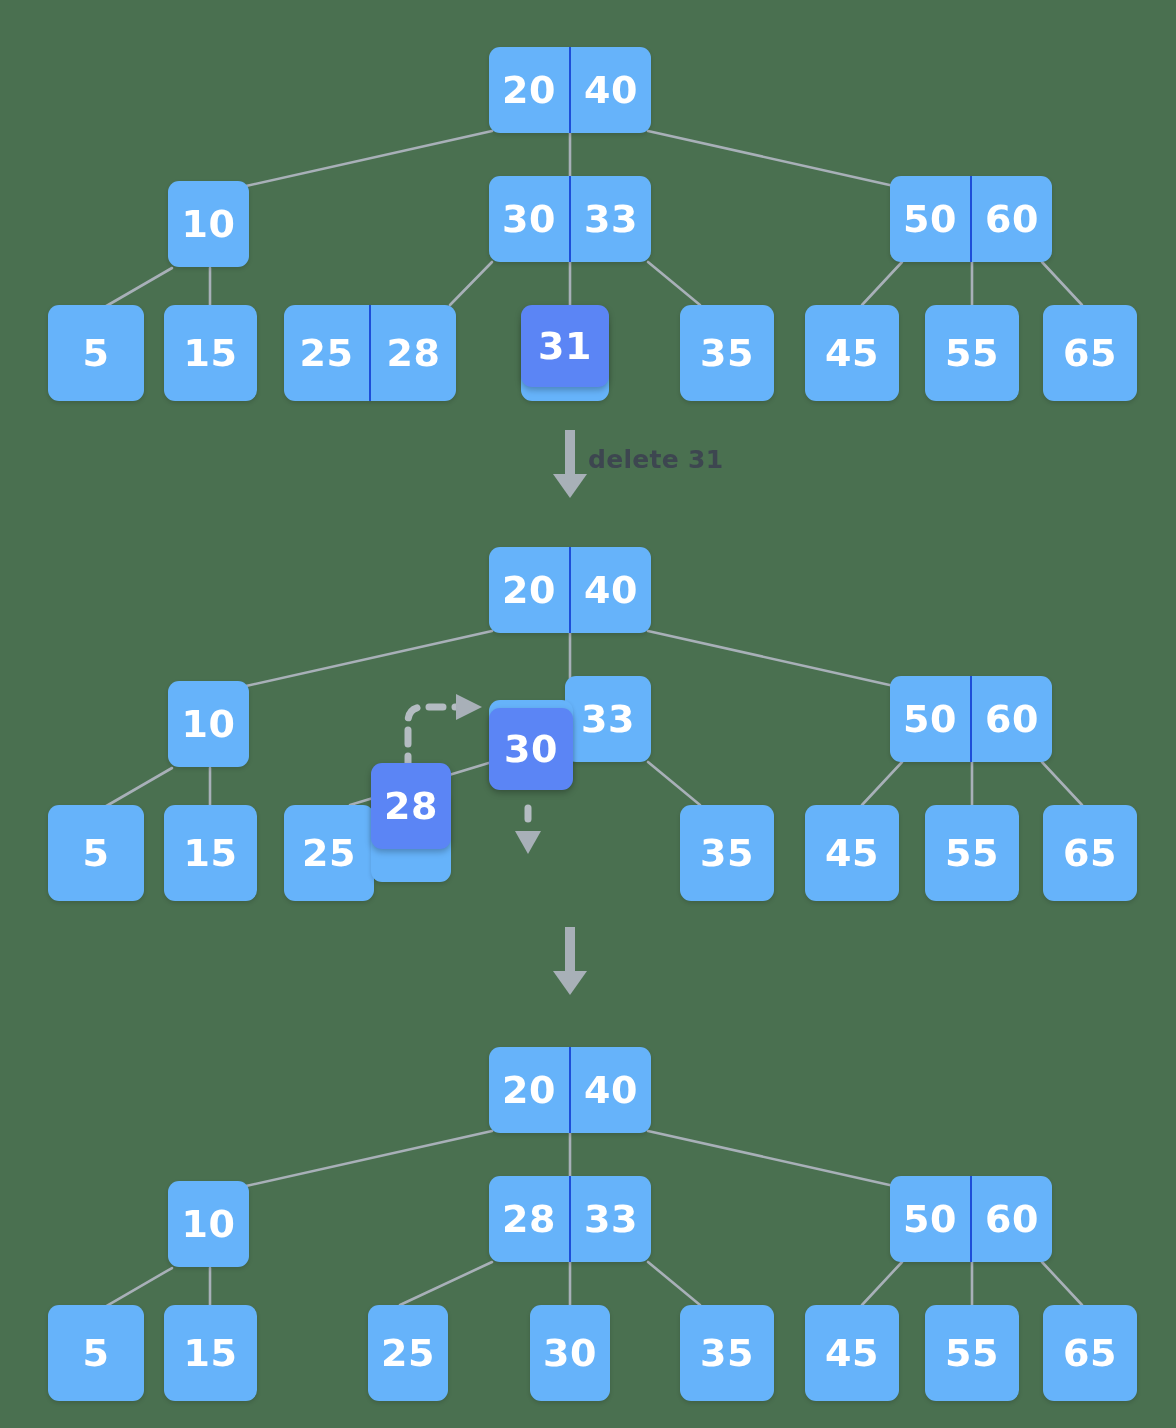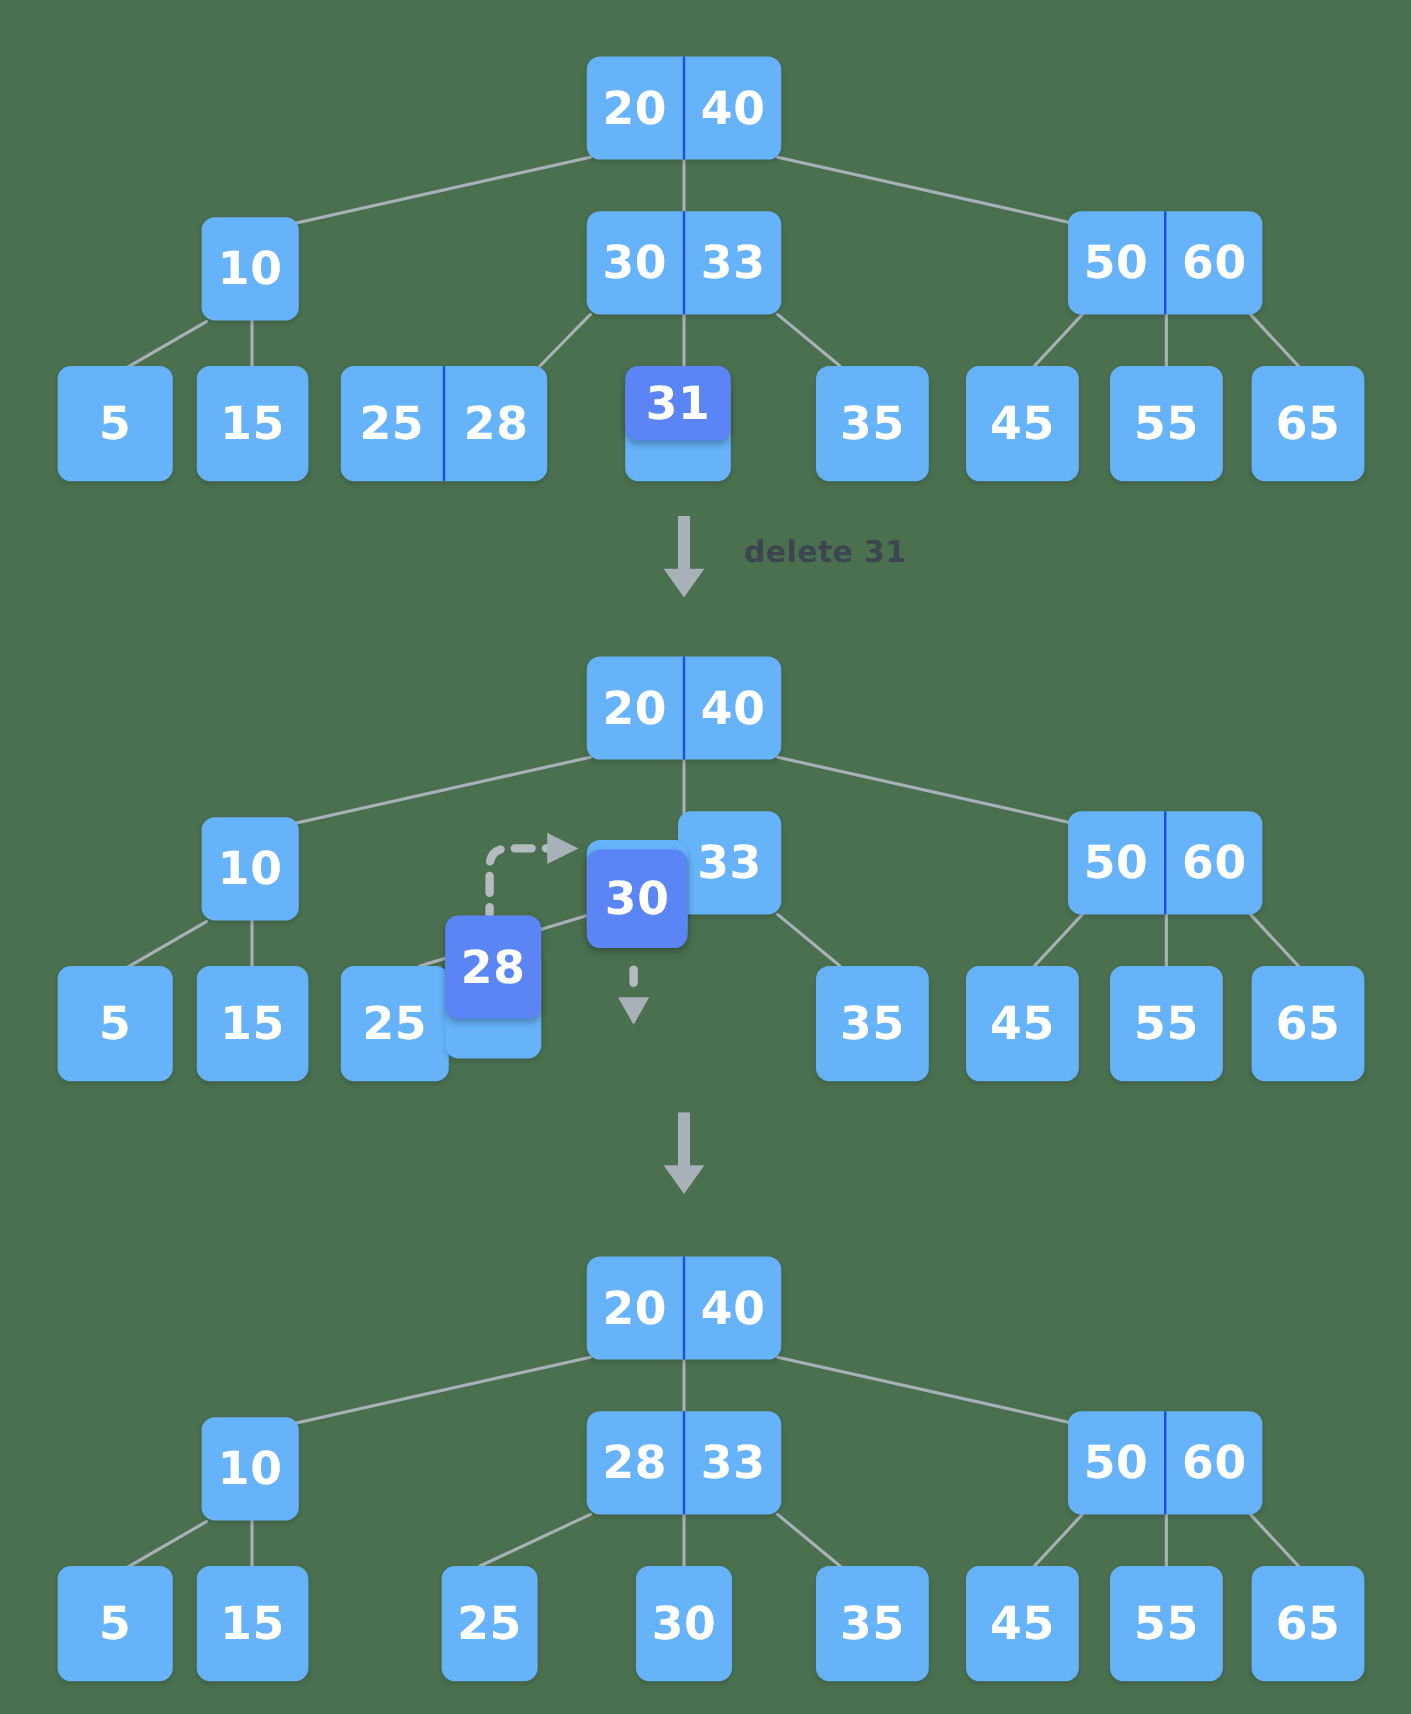--- a/index.html
+++ b/index.html
@@ -169,38 +169,38 @@
       <span class="cell">5</span>
     </div>
     <div class="node" style="left:164px; top:305px; width:93px; height:96px;">
       <span class="cell">15</span>
     </div>
     <div class="node" style="left:284px; top:305px; width:172px; height:96px;">
       <span class="cell">25</span>
       <span class="cell">28</span>
     </div>
     <div class="shadowcell" style="left:521px; top:315px; width:88px; height:86px;"></div>
-    <div class="node hi" style="left:521px; top:305px; width:88px; height:62px;">
+    <div class="node hi" style="left:521px; top:305px; width:88px; height:82px;">
       <span class="cell">31</span>
     </div>
     <div class="node" style="left:680px; top:305px; width:94px; height:96px;">
       <span class="cell">35</span>
     </div>
     <div class="node" style="left:805px; top:305px; width:94px; height:96px;">
       <span class="cell">45</span>
     </div>
     <div class="node" style="left:925px; top:305px; width:94px; height:96px;">
       <span class="cell">55</span>
     </div>
     <div class="node" style="left:1043px; top:305px; width:94px; height:96px;">
       <span class="cell">65</span>
     </div>
   </div>
 
-  <span class="step-label" style="left:588px; top:445px;margin-left:32px;">delete 31</span>
+  <span class="step-label" style="left:588px; top:445px;">delete 31</span>
 
   <div>
 
     <div class="node" style="left:489px; top:547px; width:162px; height:86px;">
       <span class="cell">20</span>
       <span class="cell">40</span>
     </div>
 
     <div class="node" style="left:168px; top:681px; width:81px; height:86px;">
       <span class="cell">10</span>

